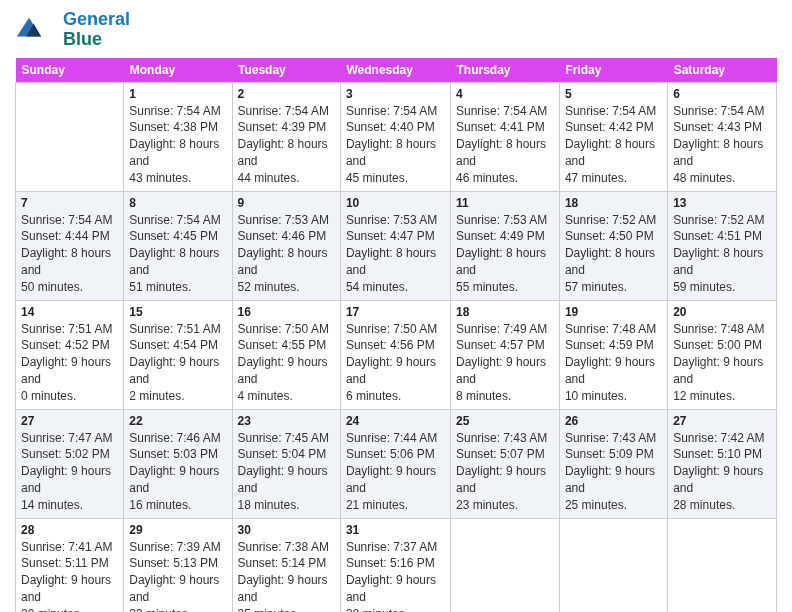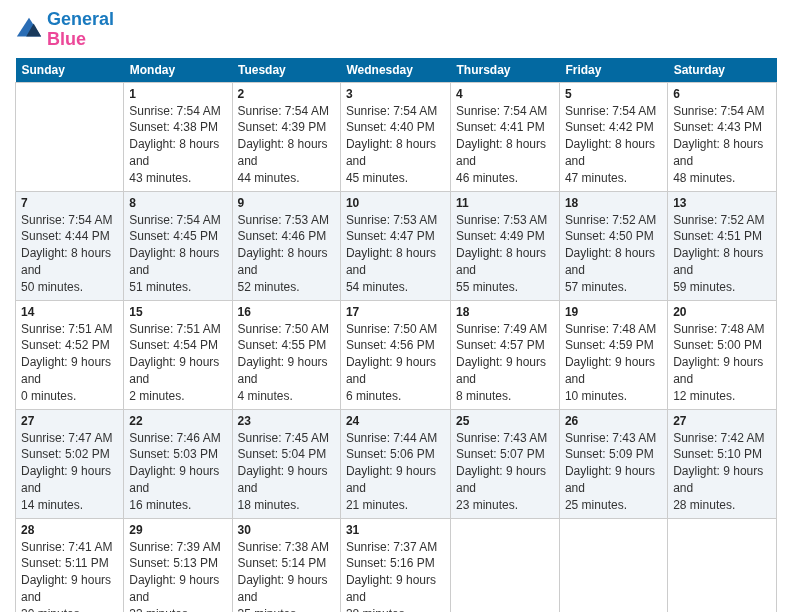--- a/index.html
+++ b/index.html
@@ -17,21 +17,21 @@
     }
     .header {
       display: flex;
       justify-content: space-between;
       align-items: flex-start;
       margin-bottom: 8px;
     }
     .logo {
       display: flex;
       align-items: center;
-      gap: 4px;
+      gap: 20px;
     }
     .logo-text {
       font-size: 18px;
       font-weight: bold;
       color: #1a3a5c;
       line-height: 1.1;
     }
     .logo-text span {
       color: #1a7abf;
     }
@@ -50,21 +50,21 @@
     .location {
       font-size: 14px;
       color: #555;
     }
     table {
       width: 100%;
       border-collapse: collapse;
       font-size: 11px;
     }
     .day-header {
-      background-color: #0369a1;
+      background-color: #d946ef;
       color: white;
       text-align: left;
       padding: 5px 6px;
       font-size: 12px;
       font-weight: bold;
     }
     td {
       border: 1px solid #ccc;
       vertical-align: top;
       padding: 4px 5px;
@@ -105,21 +105,21 @@
 <div class="container">
   <div class="header">
     <div class="logo">
       <svg class="logo-icon" viewBox="0 0 30 30">
         <polygon points="15,2 28,22 2,22" fill="#2a6db5"></polygon>
         <polygon points="20,8 28,22 12,22" fill="#1a3a5c"></polygon>
       </svg>
       <div>
         <div class="logo-text">
           <span>General</span><br>
-          <span style="color:#ec4899">Blue</span>
+          <span style="color:#0f766e">Blue</span>
         </div>
       </div>
     </div>
   </div>
 
   <table>
     <thead>
       <tr>
         <th class="day-header">Sunday</th>
         <th class="day-header">Monday</th>

